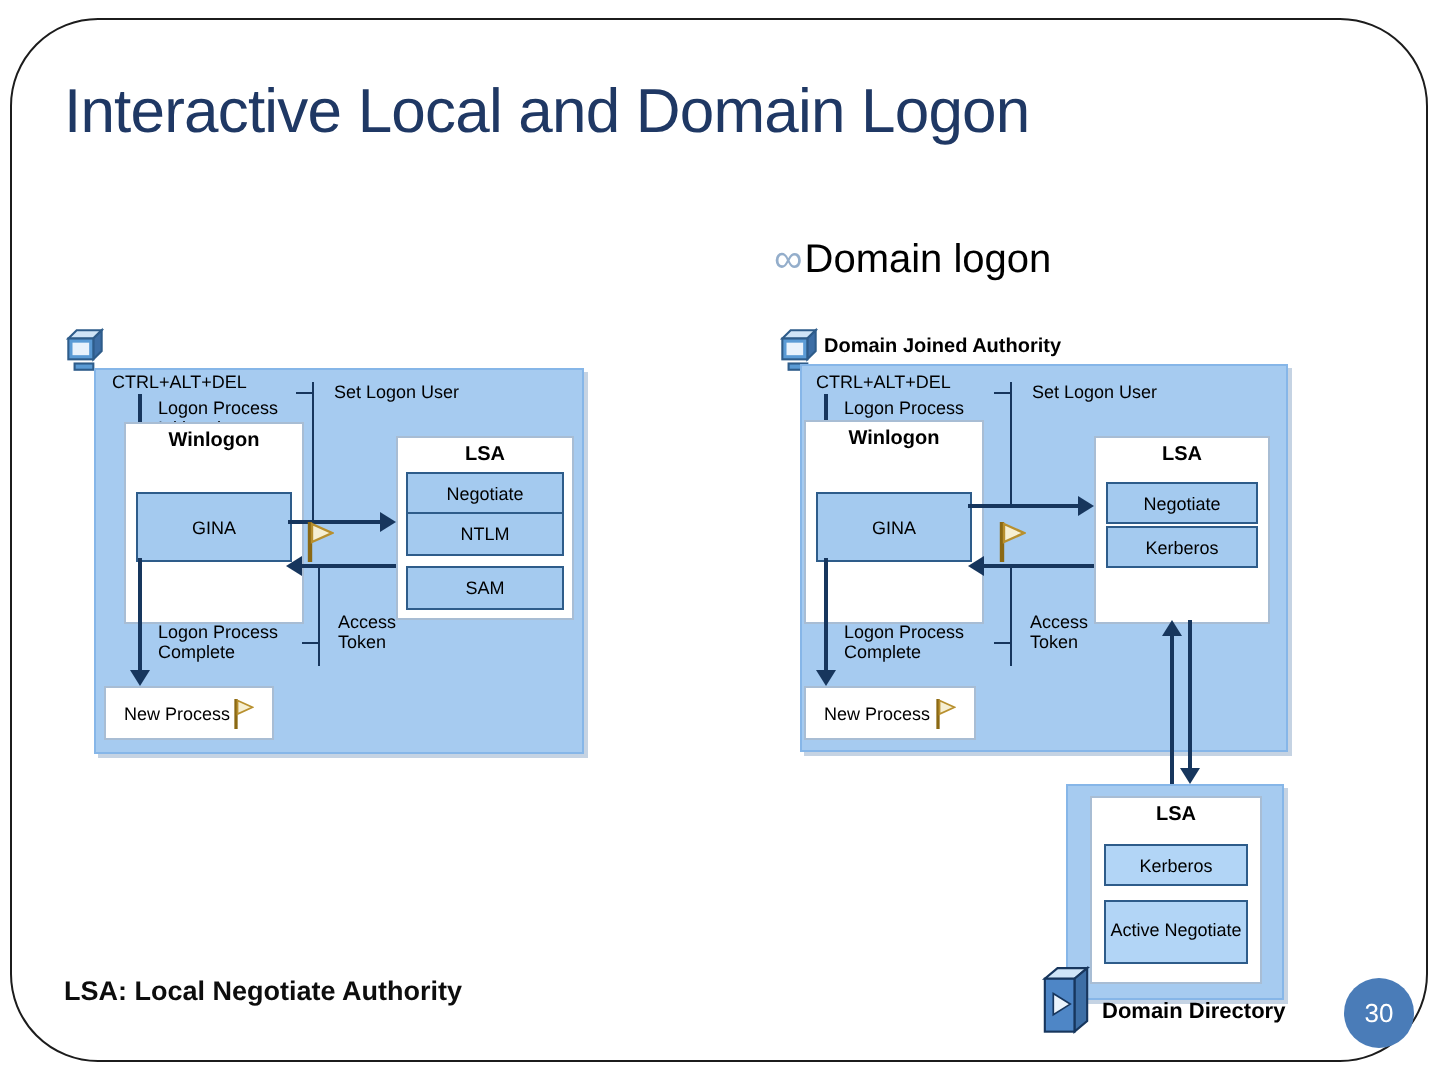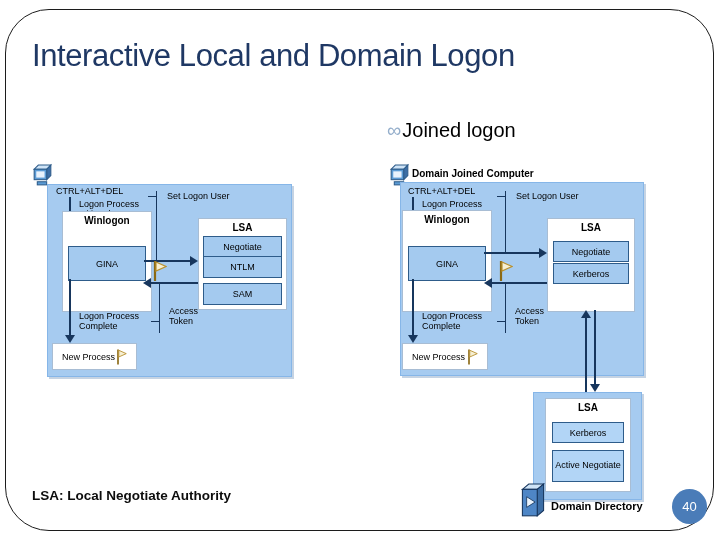--- a/index.html
+++ b/index.html
@@ -34,21 +34,21 @@
 </style>
 </head>
 <body>
 
 <div class="slide">
   <div class="slide-border"></div>
 
   <div class="title">Interactive Local and Domain Logon</div>
 
   <div class="bullet-line" style="left:387px;">
-    <span class="bullet-glyph">∞</span><span>Joined logon</span>
+    <span class="bullet-glyph">∞</span><span>Domain logon</span>
   </div>
 
   <svg class="icon" style="left:30px;top:163px;" width="25" height="25" viewBox="0 0 24 24">
     <polygon points="8,2 20,2 16,6 4,6" fill="#CFE4F7" stroke="#2E5C8A" stroke-width="1"></polygon>
     <polygon points="16,6 20,2 20,12 16,16" fill="#3D6EA5" stroke="#2E5C8A" stroke-width="1"></polygon>
     <rect x="4" y="6" width="12" height="10" fill="#5B9BD5" stroke="#2E5C8A" stroke-width="1"></rect>
     <rect x="6" y="8" width="8" height="6" fill="#E8F2FC"></rect>
     <rect x="7" y="18" width="9" height="3" fill="#5B9BD5" stroke="#2E5C8A" stroke-width="1"></rect>
   </svg>
 
@@ -103,21 +103,21 @@
     </svg>
   </div>
 
   <svg class="icon" style="left:387px;top:163px;" width="25" height="25" viewBox="0 0 24 24">
     <polygon points="8,2 20,2 16,6 4,6" fill="#CFE4F7" stroke="#2E5C8A" stroke-width="1"></polygon>
     <polygon points="16,6 20,2 20,12 16,16" fill="#3D6EA5" stroke="#2E5C8A" stroke-width="1"></polygon>
     <rect x="4" y="6" width="12" height="10" fill="#5B9BD5" stroke="#2E5C8A" stroke-width="1"></rect>
     <rect x="6" y="8" width="8" height="6" fill="#E8F2FC"></rect>
     <rect x="7" y="18" width="9" height="3" fill="#5B9BD5" stroke="#2E5C8A" stroke-width="1"></rect>
   </svg>
-  <div class="lbl lbl-b" style="left:412px;top:168px;">Domain Joined Computer</div>
+  <div class="lbl lbl-b" style="left:412px;top:168px;">Domain Joined Authority</div>
 
   <div class="dcontainer" style="left:400px;top:182px;width:242px;height:192px;"></div>
 
   <div class="lbl" style="left:408px;top:186px;">CTRL+ALT+DEL</div>
 
   <div class="vline" style="left:412px;top:197px;width:2px;height:33px;"></div>
   <div class="ah ah-down" style="left:408px;top:229px;"></div>
   <div class="lbl" style="left:422px;top:199px;width:64px;">Logon Process Initiated</div>
 
   <div class="wbox" style="left:402px;top:210px;width:88px;height:100px;">
@@ -177,14 +177,14 @@
   <svg class="icon" style="left:518px;top:483px;" width="30" height="36" viewBox="0 0 28 34">
     <polygon points="10,1 24,1 18,6 4,6" fill="#CFE4F7" stroke="#17365D" stroke-width="1"></polygon>
     <polygon points="18,6 24,1 24,26 18,31" fill="#3D6EA5" stroke="#17365D" stroke-width="1"></polygon>
     <rect x="4" y="6" width="14" height="25" fill="#4E86C6" stroke="#17365D" stroke-width="1"></rect>
     <polygon points="8,13 16,18 8,23" fill="#EAF3FC" stroke="#17365D" stroke-width="0.8"></polygon>
   </svg>
   <div class="lbl lbl-b" style="left:551px;top:500px;font-size:11px;">Domain Directory</div>
 
   <div class="footnote">LSA: Local Negotiate Authority</div>
 
-  <div class="page-badge">40</div>
+  <div class="page-badge">30</div>
 </div>
 
 </body></html>

